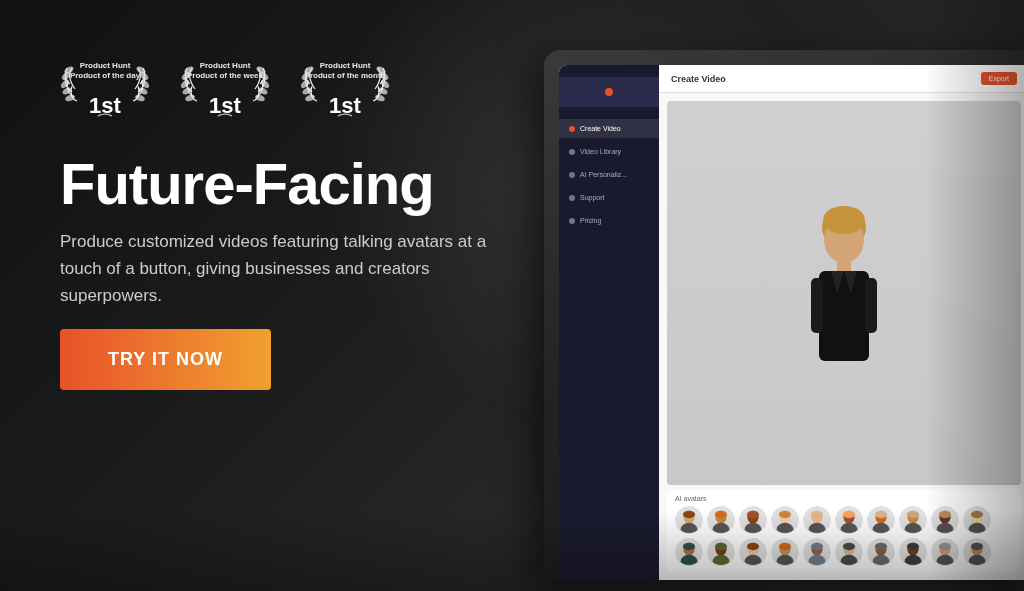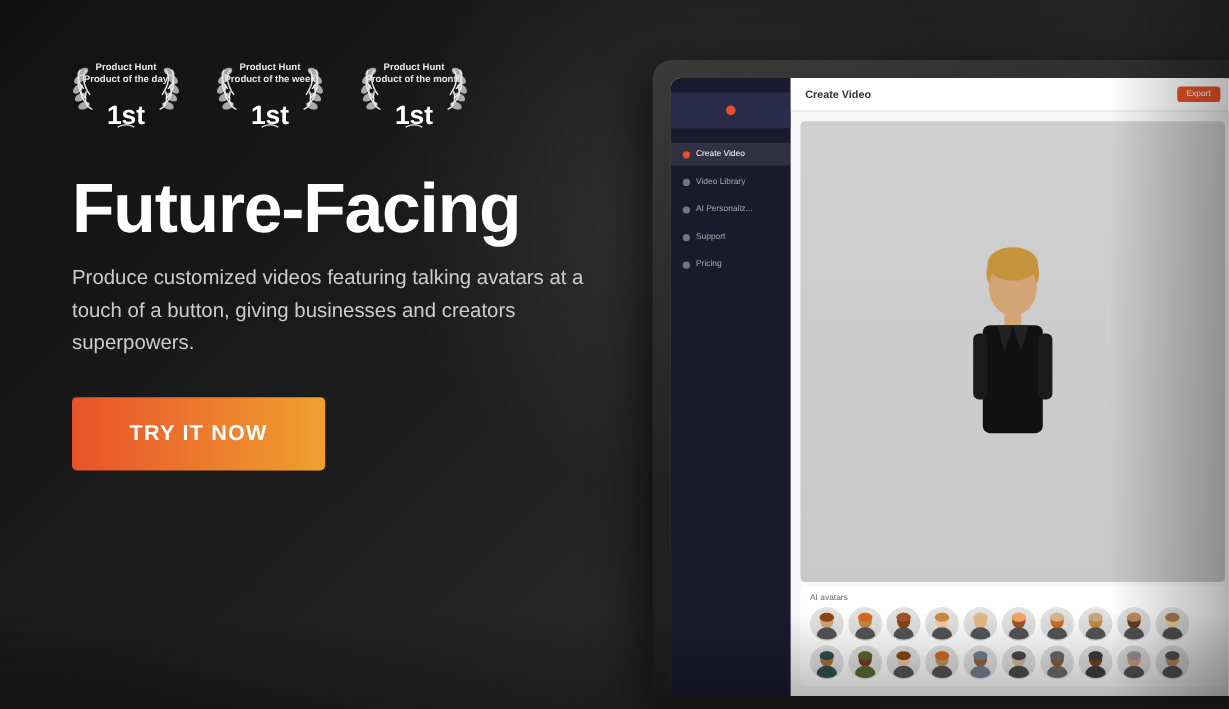--- a/index.html
+++ b/index.html
@@ -30,21 +30,21 @@
       width: 500px;
       height: 500px;
       background: radial-gradient(ellipse, rgba(100,100,100,0.3) 0%, transparent 70%);
       border-radius: 50%;
     }
 
     
     .left-content {
       position: absolute;
       left: 60px;
-      top: 44px;
+      top: 54px;
       width: 560px;
     }
 
     
     .badges-row {
       display: flex;
       gap: 30px;
       margin-bottom: 28px;
       align-items: center;
     }
@@ -105,21 +105,21 @@
       line-height: 1.1;
       margin-bottom: 12px;
       letter-spacing: -1px;
     }
 
     
     .subtitle {
       font-size: 17px;
       color: #ccc;
       line-height: 1.6;
-      margin-bottom: 32px;
+      margin-bottom: 20px;
       max-width: 440px;
     }
 
     
     .cta-button {
       display: inline-block;
       padding: 20px 48px;
       background: linear-gradient(90deg, #e8522a 0%, #f0a030 100%);
       color: #fff;
       font-size: 18px;

